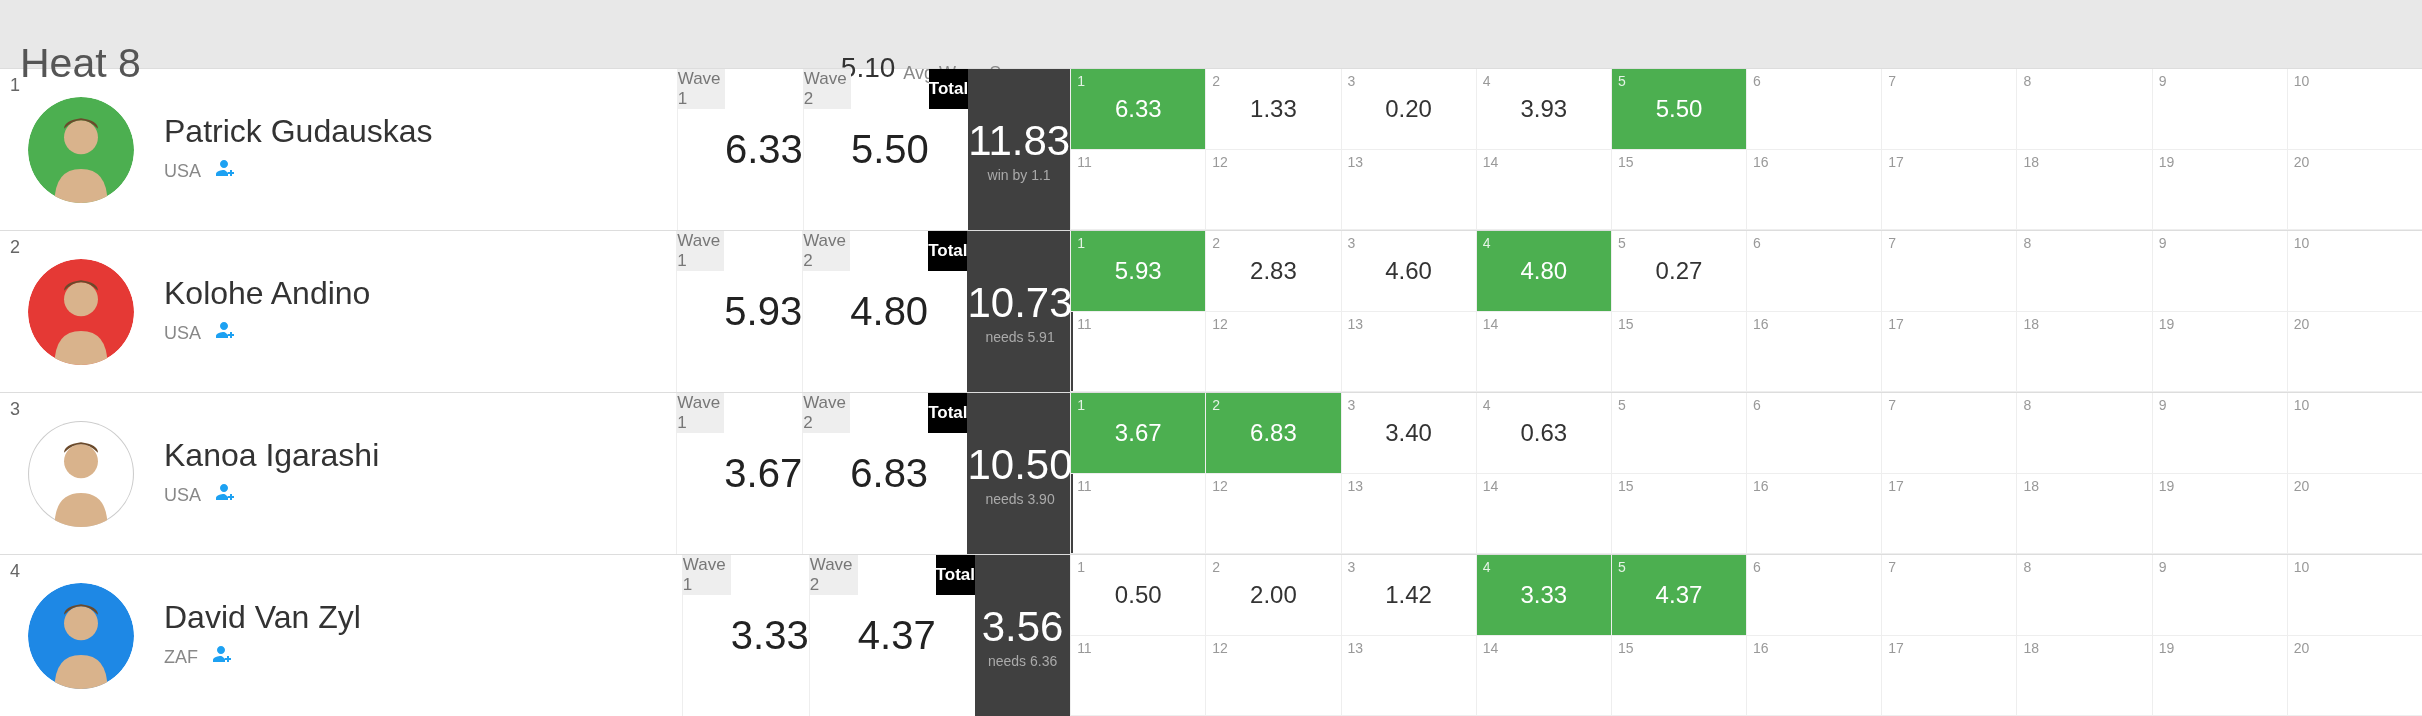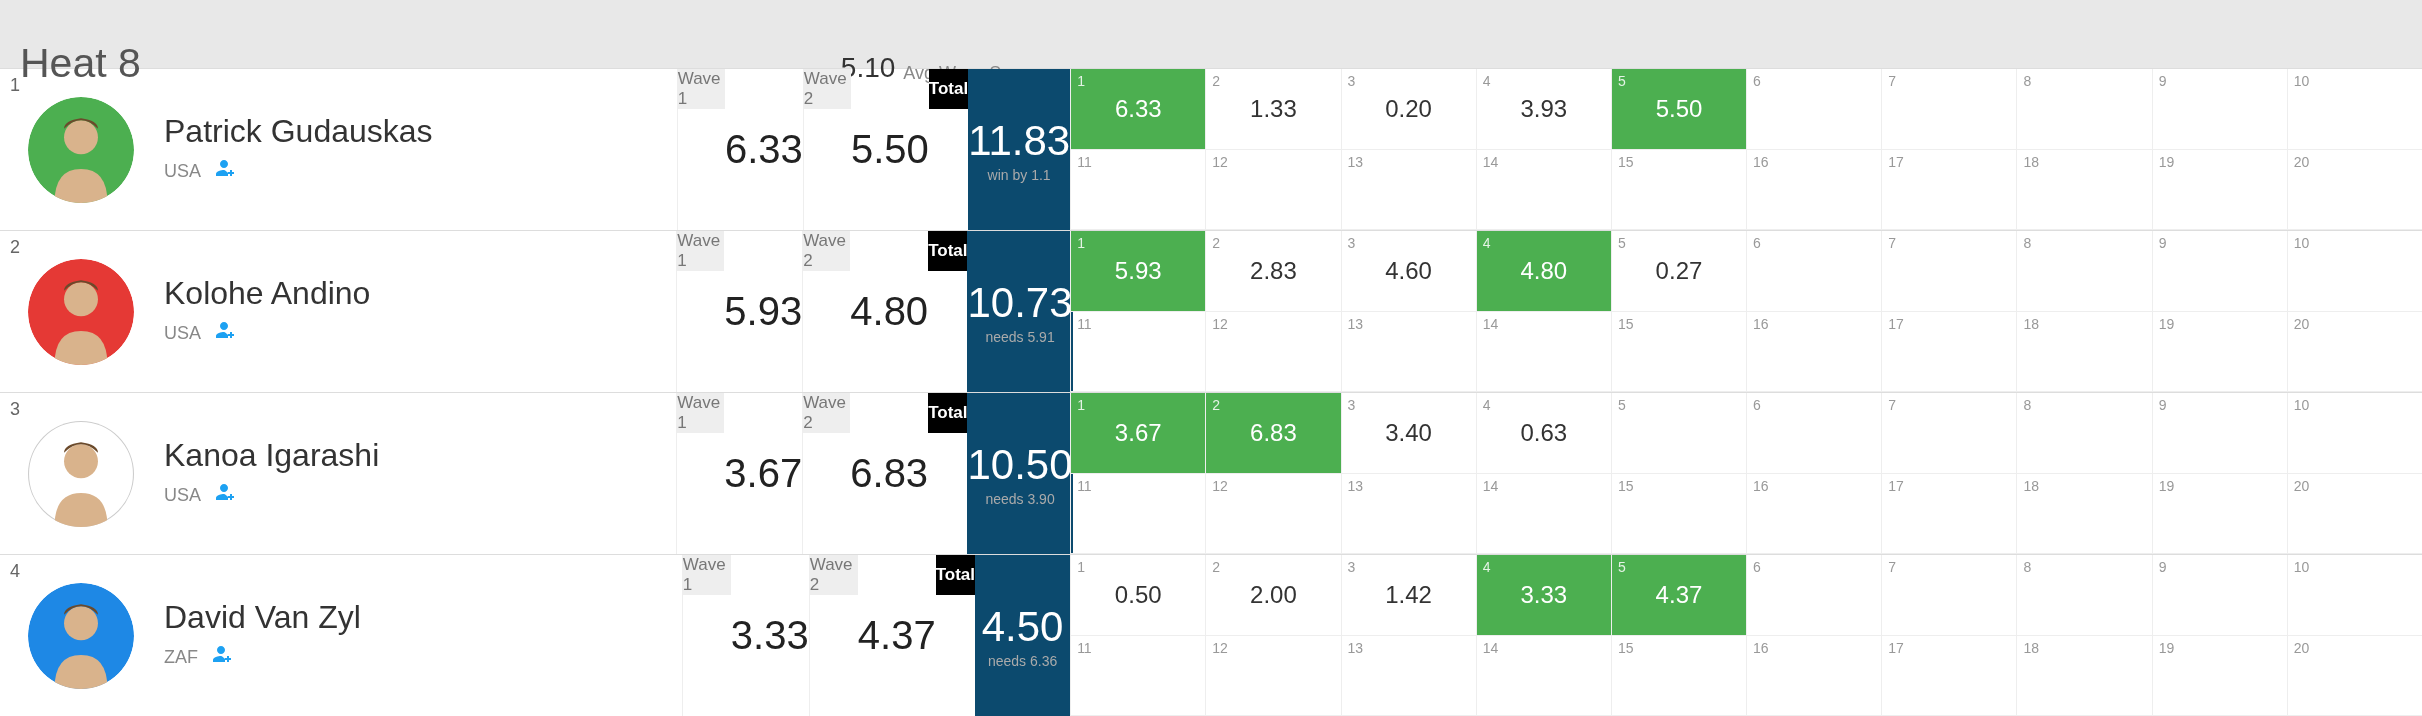--- a/index.html
+++ b/index.html
@@ -22,21 +22,21 @@
   .country-row { display: flex; align-items: center; margin-top: 6px; gap: 11px; }
   .country { font-size: 18px; color: #888; }
   .follow-icon { color: #1da1f2; font-size: 22px; }
   
   .wavecol { width: 134px; display: flex; flex-direction: row; border-left: 1px solid #eee; }
   .wave-head { height: 40px; background: #eee; display: flex; align-items: center; justify-content: center; font-size: 17px; color: #777; }
   .wave-body { flex: 1; display: flex; align-items: center; justify-content: center; font-size: 40px; font-weight: 300; color: #222; }
   
   .totalcol { width: 142px; display: flex; flex-direction: row; color: #fff; }
   .total-head { height: 40px; background: #000; display: flex; align-items: center; justify-content: center; font-size: 17px; font-weight: 600; }
-  .total-body { flex: 1; background: #0c4a6e; display: flex; flex-direction: column; align-items: center; justify-content: center; }
+  .total-body { flex: 1; background: #404040; display: flex; flex-direction: column; align-items: center; justify-content: center; }
   .total-score { font-size: 42px; font-weight: 400; }
   .total-sub { font-size: 14px; color: #aaa; margin-top: 2px; }
   
   .grid { flex: 1; display: flex; flex-direction: column; }
   .grid-row { flex: 1; display: flex; }
   .cell { width: 135.2px; border-left: 1px solid #eee; border-bottom: 1px solid #eee; position: relative; display: flex; align-items: center; justify-content: center; font-size: 24px; color: #333; }
   .cell .idx { position: absolute; top: 4px; left: 6px; font-size: 14px; color: #999; }
   .cell.hl { background: #4caf50; color: #fff; }
   .cell.hl .idx { color: rgba(255,255,255,0.85); }
 </style>
@@ -450,21 +450,21 @@
         <div class="wave-head">Wave 1</div>
     <div class="wave-body">3.33</div>
       </div>
       <div class="wavecol">
         <div class="wave-head">Wave 2</div>
     <div class="wave-body">4.37</div>
       </div>
       <div class="totalcol">
         <div class="total-head">Total</div>
     <div class="total-body">
-      <div class="total-score">4.50</div>
+      <div class="total-score">3.56</div>
       <div class="total-sub">needs 6.36</div>
     </div>
       </div>
       <div class="grid">
         <div class="grid-row">
           <div class="cell">
             <span class="idx">1</span>
             <span>0.50</span>
           </div>
           <div class="cell">

